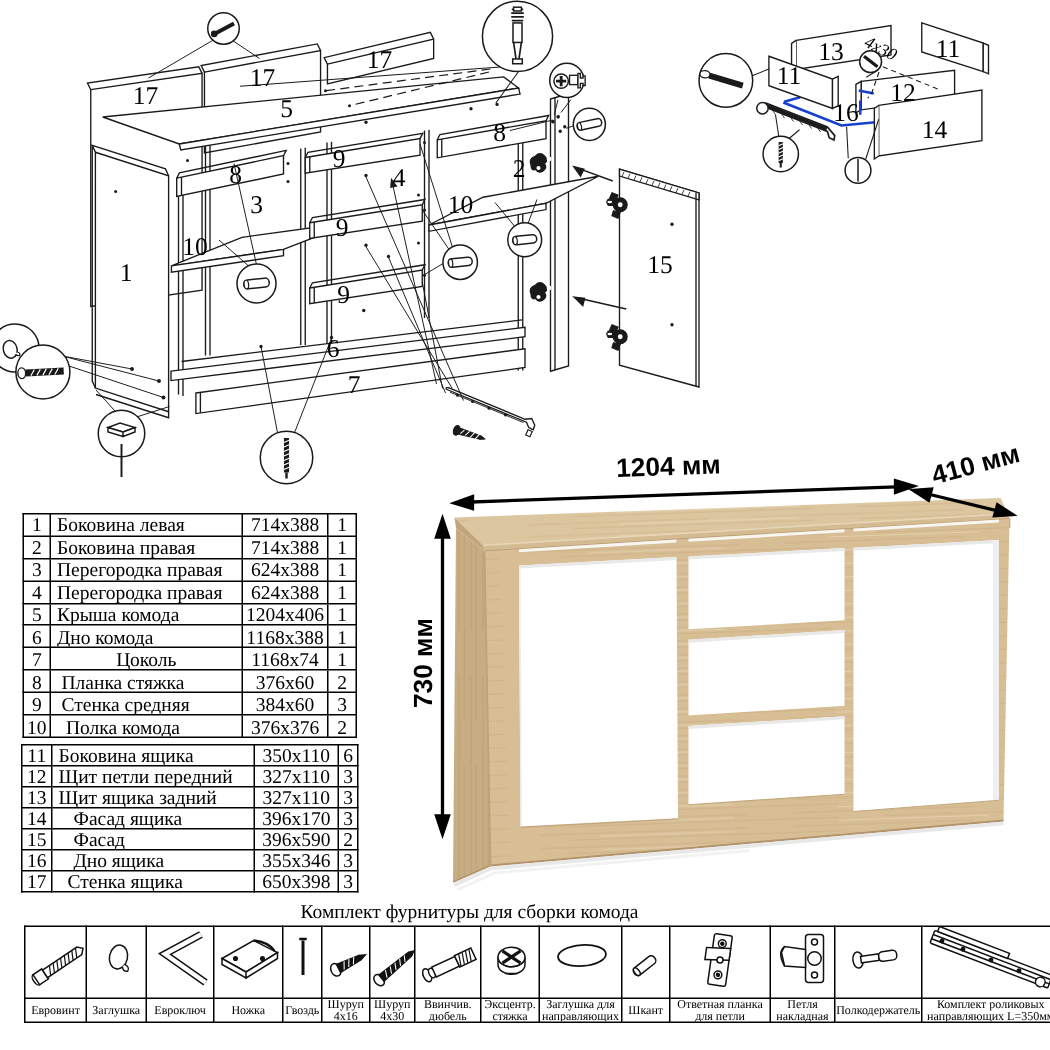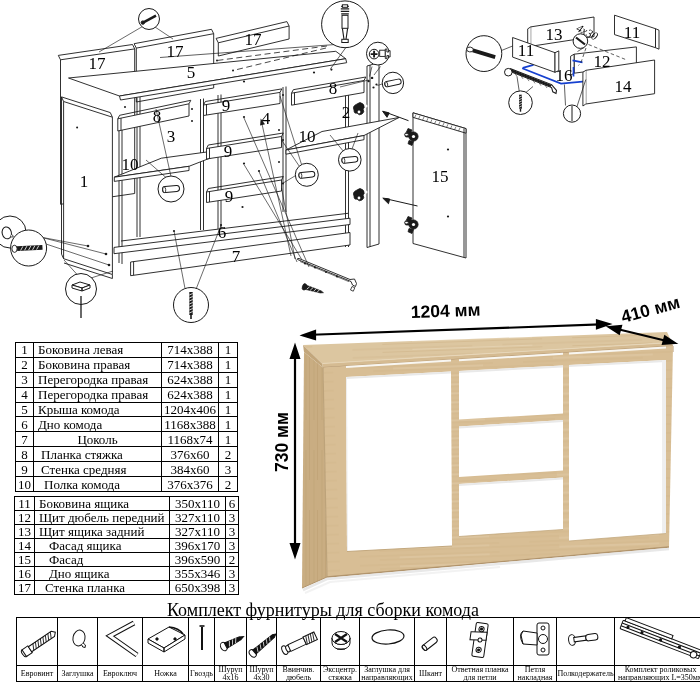--- a/index.html
+++ b/index.html
@@ -5,21 +5,21 @@
 html,body{margin:0;padding:0;width:700px;height:700px;background:#fff;overflow:hidden}
 body{font-family:"Liberation Serif",serif;position:relative;-webkit-font-smoothing:antialiased}
 .abs{position:absolute}
 table{border-collapse:collapse;table-layout:fixed}
 #t1,#t2{position:absolute;font-size:13px;line-height:1}
 #t1 td,#t2 td{border:1px solid #000;padding:0;white-space:nowrap;overflow:hidden}
 .cn{text-align:center}
 .nm{padding-left:4px !important}
 #hw{position:absolute;left:16px;top:617px;font-size:8px}
 #hw td{border:1px solid #000;padding:0;text-align:center;vertical-align:middle;overflow:hidden}
-#title{position:absolute;left:10px;top:600px;width:626px;text-align:center;font-size:18px;color:#000}
+#title{position:absolute;left:0px;top:600px;width:626px;text-align:center;font-size:13px;color:#000}
 .qty{font-size:13.5px;height:16px}
 .lbl{height:16px;line-height:7.5px;font-size:8px}
 .ico{height:45px}
 </style>
 </head>
 <body>
 <svg class="abs" style="left:0;top:0" width="700" height="700" viewBox="0 0 700 700" fill="none">
 
 <g stroke="#1a1a1a" stroke-width="0.9" fill="none">
 
@@ -550,21 +550,21 @@
     </colgroup>
 <tbody>
       <tr>
         <td class="cn">11</td>
         <td class="nm">Боковина ящика</td>
         <td class="cn">350х110</td>
         <td class="cn">6</td>
       </tr>
 <tr>
         <td class="cn">12</td>
-        <td class="nm">Щит дюбель передний</td>
+        <td class="nm">Щит петли передний</td>
         <td class="cn">327х110</td>
         <td class="cn">3</td>
       </tr>
 <tr>
         <td class="cn">13</td>
         <td class="nm">Щит ящика задний</td>
         <td class="cn">327х110</td>
         <td class="cn">3</td>
       </tr>
 <tr>
@@ -580,21 +580,21 @@
         <td class="cn">2</td>
       </tr>
 <tr>
         <td class="cn">16</td>
         <td class="nm" style="padding-left:14px !important">Дно ящика</td>
         <td class="cn">355х346</td>
         <td class="cn">3</td>
       </tr>
 <tr>
         <td class="cn">17</td>
-        <td class="nm" style="padding-left:10px !important">Стенка планка</td>
+        <td class="nm" style="padding-left:10px !important">Стенка ящика</td>
         <td class="cn">650х398</td>
         <td class="cn">3</td>
       </tr>
 </tbody>
   </table>
 
 <div id="title">Комплект фурнитуры для сборки комода</div>
 
 <table id="hw" style="width:690px">
 <colgroup>

